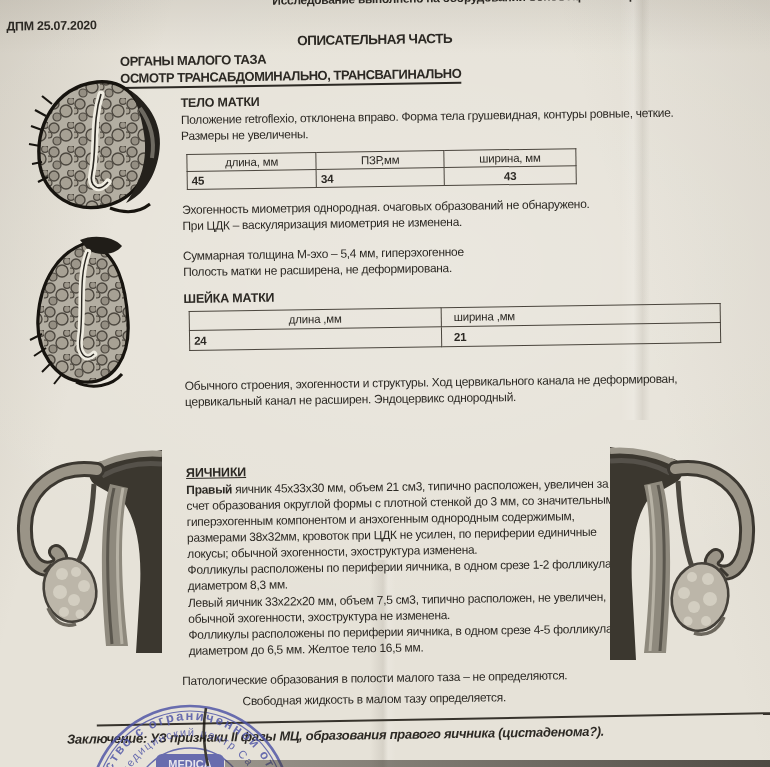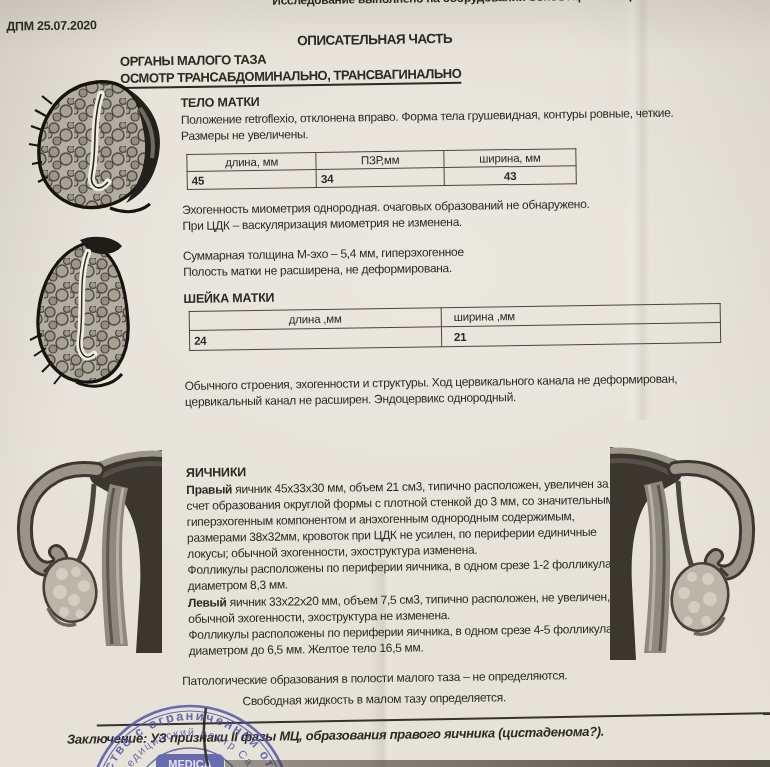--- a/index.html
+++ b/index.html
@@ -86,27 +86,27 @@
       </tr>
       <tr>
         <td style="height:19px;font-weight:bold;">24</td>
         <td style="height:19px;font-weight:bold;padding-left:12px;">21</td>
       </tr>
     </tbody>
       </table>
 
     <div class="t b12" style="left:185px;top:375px;width:545px;">Обычного строения, эхогенности и структуры. Ход цервикального канала не деформирован, цервикальный канал не  расширен.  Эндоцервикс однородный.</div>
 
-    <div class="t hd" style="left:185px;top:463px;">ЯИЧНИКИ</div>
+    <div class="t hd" style="left:185px;top:463px;text-decoration:underline;">ЯИЧНИКИ</div>
 
     <div class="t b12" style="left:185px;top:479px;width:440px;"><span style="font-weight:bold;">Правый</span><span> яичник   45х33х30 мм, объем 21 см3, типично расположен, увеличен за счет образования округлой формы с плотной стенкой до 3 мм, со значительным гиперэхогенным компонентом и анэхогенным однородным содержимым, размерами 38х32мм, кровоток при ЦДК не усилен, по периферии единичные локусы;  обычной эхогенности, эхоструктура изменена.</span></div>
 
     <div class="t b12" style="left:185px;top:559px;width:440px;">Фолликулы расположены по периферии  яичника, в одном срезе 1-2 фолликула, диаметром  8,3 мм.</div>
 
-    <div class="t b12" style="left:185px;top:592px;width:440px;"><span style="font-weight:bold;">Левый</span><span> яичник  33х22х20 мм, объем 7,5 см3, типично расположен, не увеличен, обычной эхогенности, эхоструктура не изменена.</span></div>
+    <div class="t b12" style="left:185px;top:592px;width:440px;"><span style="font-weight:normal;">Левый</span><span> яичник  33х22х20 мм, объем 7,5 см3, типично расположен, не увеличен, обычной эхогенности, эхоструктура не изменена.</span></div>
 
     <div class="t b12" style="left:185px;top:624px;width:440px;">Фолликулы расположены по периферии  яичника, в одном срезе 4-5 фолликула, диаметром  до   6,5 мм. Желтое тело 16,5 мм.</div>
 
     <div class="t b12" style="left:178px;top:670px;width:560px;">Патологические образования в полости малого таза – не определяются.</div>
     <div class="t b12" style="left:238px;top:691px;width:560px;">Свободная жидкость в малом тазу определяется.</div>
 
     <div class="rule" style="left:92px;top:719px;width:680px;transform:rotate(-0.2deg);"></div>
     <div class="t" style="left:62px;top:727px;width:620px;font-weight:bold;font-style:italic;font-size:13px;letter-spacing:-0.3px;"><span>Заключение:</span><span>  УЗ  признаки II фазы МЦ, образования правого яичника (цистаденома?).</span></div>
   </div>
 

